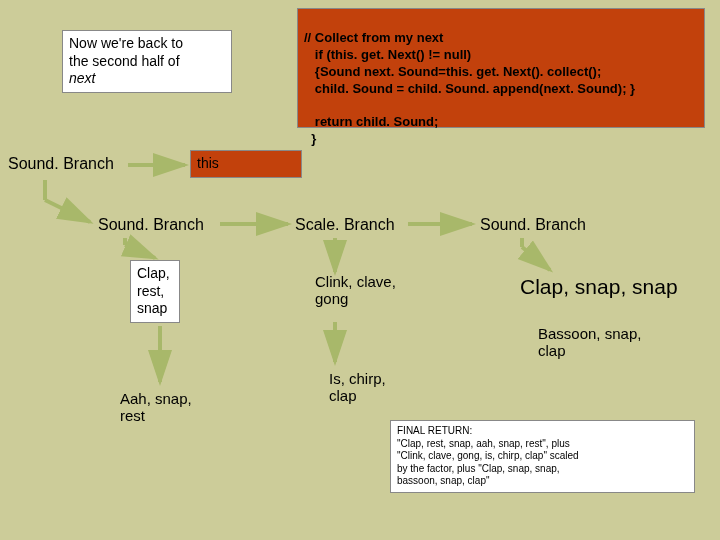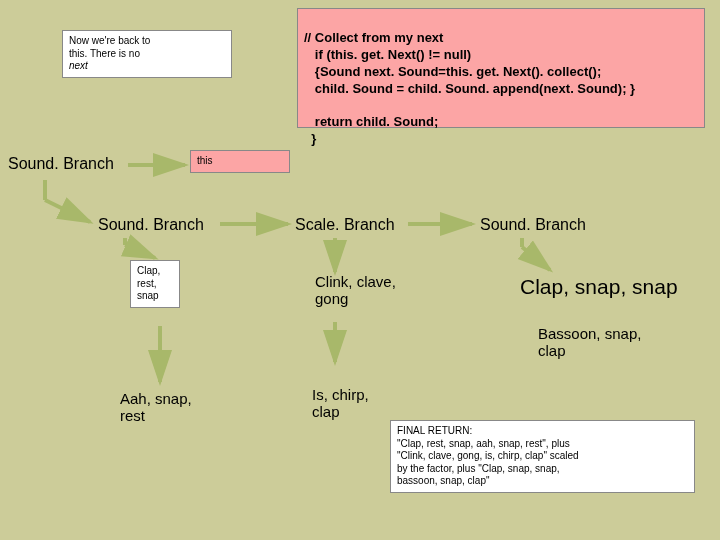--- a/index.html
+++ b/index.html
@@ -11,25 +11,25 @@
     font-family: Arial, sans-serif;
     position: relative;
     overflow: hidden;
   }
   .box {
     position: absolute;
     background: #fff;
     border: 1px solid #888;
     box-sizing: border-box;
     padding: 4px 6px;
-    font-size: 10px;
+    font-size: 14px;
     line-height: 1.25;
   }
   .box.green {
-    background: #fca5a5;
+    background: #c2410c;
   }
   .box.code {
     font-family: Arial, sans-serif;
     font-weight: bold;
     font-size: 13px;
     line-height: 1.3;
     white-space: pre;
   }
   .box.note .em {
     font-style: italic;
@@ -44,55 +44,55 @@
     left: 0; top: 0;
     width: 720px; height: 540px;
     pointer-events: none;
   }
 </style>
 </head>
 <body>
 
 <div class="box note" style="left:62px; top:30px; width:170px;">
   <div>Now we're back to</div>
-  <div>this. There is no</div>
+  <div>the second half of</div>
   <div><span class="em">next</span></div>
 </div>
 
 <div class="box green code" style="left:297px; top:8px; width:408px; height:120px;">
 <span>// Collect from my next</span>
 <span>   if (this. get. Next() != null)</span>
 <span>   {Sound next. Sound=this. get. Next(). collect();</span>
 <span>   child. Sound = child. Sound. append(next. Sound); }</span>
 <span></span>
 <span>   return child. Sound;</span>
 <span>  }</span>
 </div>
 
 <div class="label" style="left:8px; top:155px;">Sound. Branch</div>
 
-<div class="box green" style="left:190px; top:150px; width:100px; text-align:left;">
+<div class="box green" style="left:190px; top:150px; width:112px; text-align:left;">
   <span>this</span>
 </div>
 
 <div class="label" style="left:98px; top:216px;">Sound. Branch</div>
 
 <div class="box" style="left:130px; top:260px; width:50px; white-space:pre;">Clap,
 rest,
 snap</div>
 
 <div class="label" style="left:120px; top:390px; font-size:15px; white-space:pre;">Aah, snap,
 rest</div>
 
 <div class="label" style="left:295px; top:216px;text-align:right;">Scale. Branch</div>
 
 <div class="label" style="left:315px; top:273px; font-size:15px; white-space:pre;">Clink, clave,
 gong</div>
 
-<div class="label" style="left:312px; top:370px; font-size:15px; white-space:pre;margin-top:16px;">Is, chirp,
+<div class="label" style="left:329px; top:370px; font-size:15px; white-space:pre;">Is, chirp,
 clap</div>
 
 <div class="label" style="left:480px; top:216px;">Sound. Branch</div>
 
 <div class="label" style="left:520px; top:275px; font-size:21px;">Clap, snap, snap</div>
 
 <div class="label" style="left:538px; top:325px; font-size:15px; white-space:pre;">Bassoon, snap,
 clap</div>
 
 <div class="box" style="left:390px; top:420px; width:305px; font-size:10px;">

